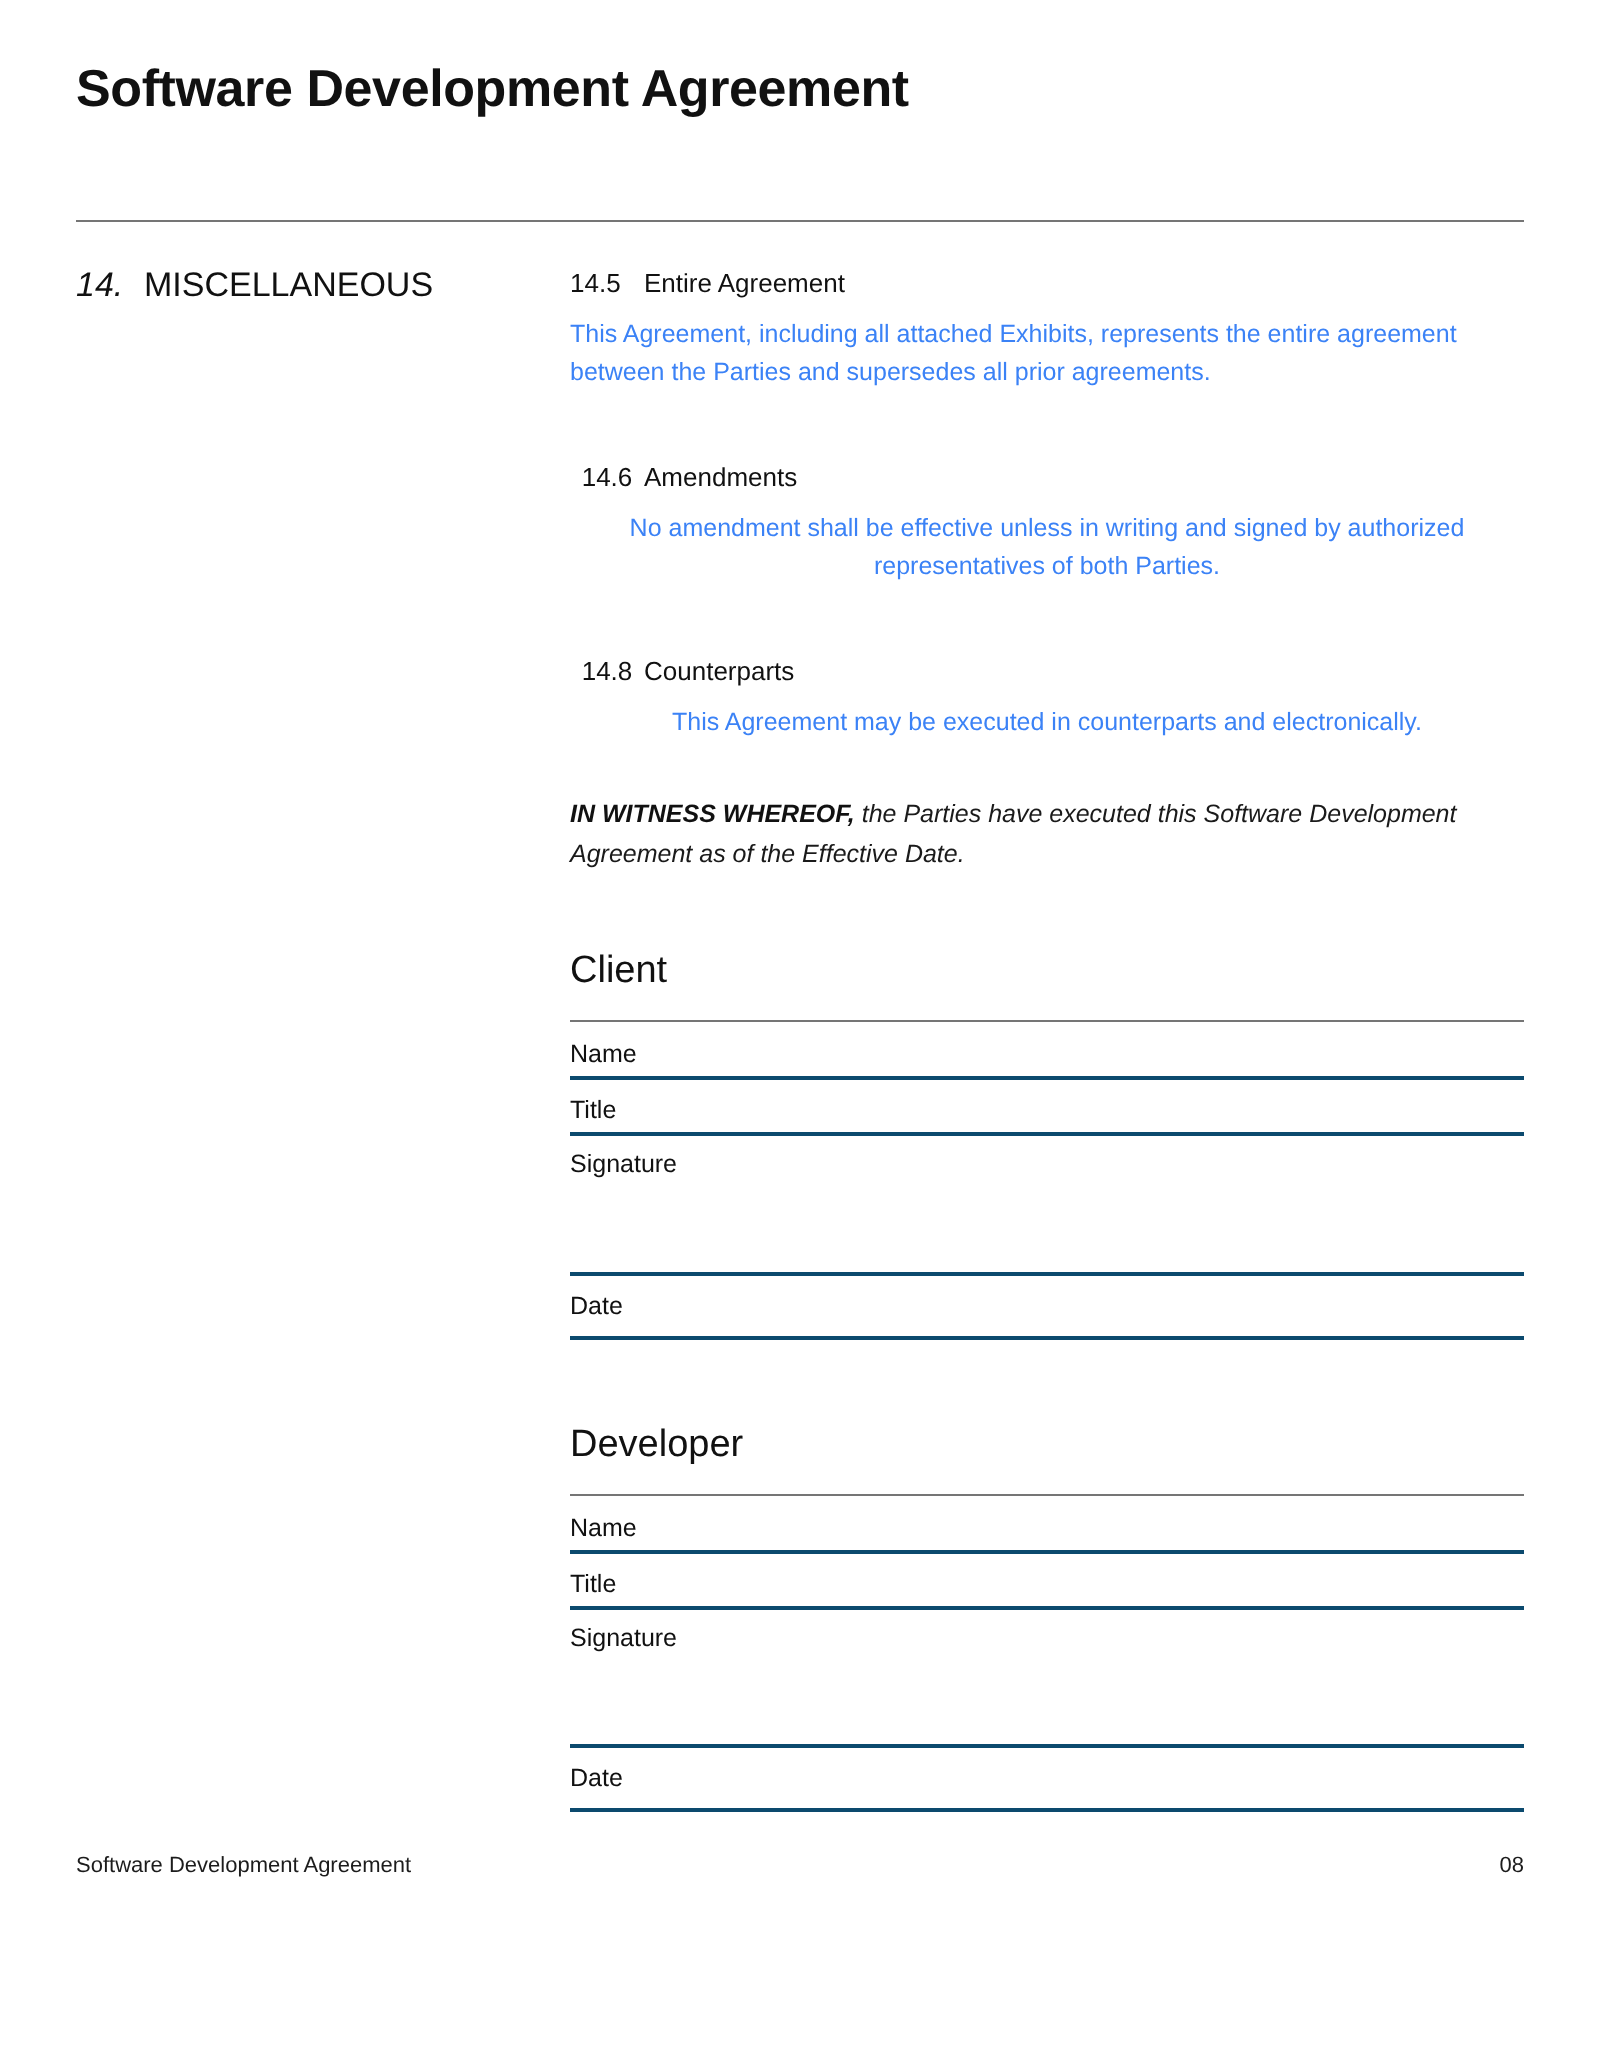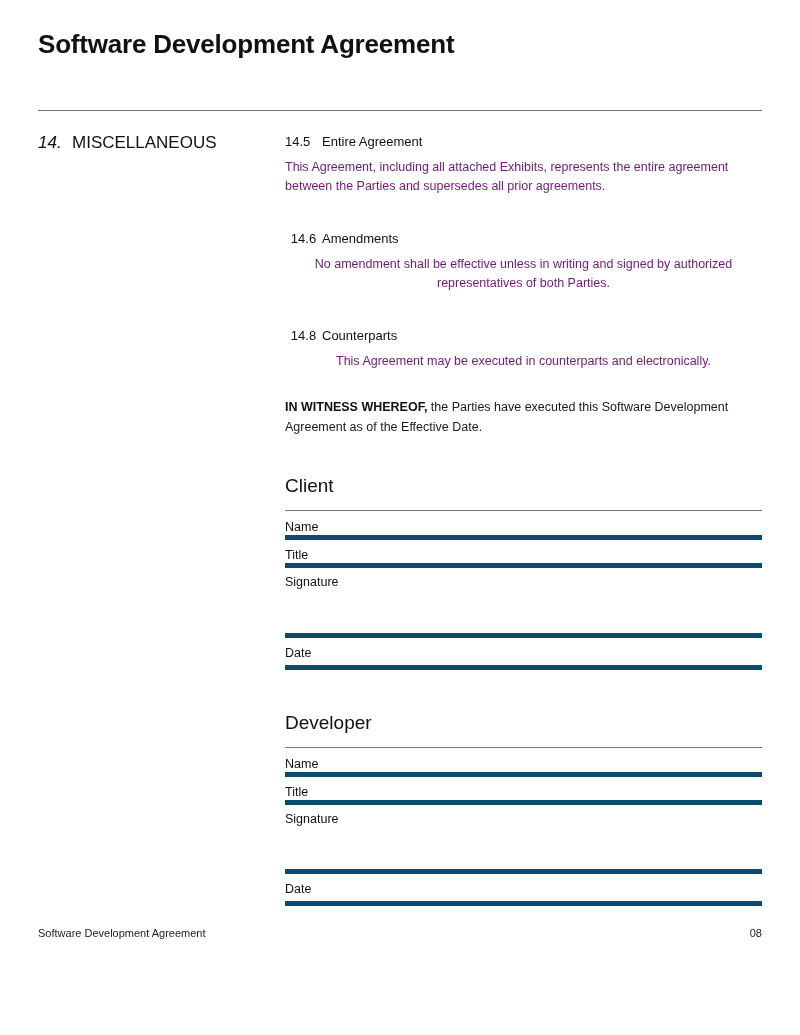--- a/index.html
+++ b/index.html
@@ -54,42 +54,43 @@
     display: flex;
   }
   .clause-heading .clause-num {
     width: 37px;
     flex: 0 0 37px;
   }
   .clause-body {
     font-size: 12.5px;
     line-height: 19.5px;
     margin-top: 9px;
-    color: #701a75;
+    color: #3b82f6;
   }
   .witness {
     font-size: 12.5px;
     line-height: 19.5px;
     margin-top: 27px;
     color: #1a1a1a;
+    font-style: italic;
   }
   .witness .lead { font-weight: 700; color: #111111; }
   .sig-block { margin-top: 38px; }
   .sig-block.developer { margin-top: 42px; }
   .party-heading {
     font-size: 19px;
     font-weight: 400;
     line-height: 22px;
   }
   .sig-table {
     margin-top: 13px;
     border-top: 1px solid #757575;
   }
   .sig-row {
-    border-bottom: 5px solid #0c4a6e;
+    border-bottom: 2px solid #0c4a6e;
     font-size: 12.5px;
     line-height: 15px;
   }
   .sig-row.name      { height: 29px;   padding-top: 9px; }
   .sig-row.title     { height: 28px;   padding-top: 8px; }
   .sig-row.signature { height: 69.5px; padding-top: 7px; }
   .sig-row.date      { height: 32px;   padding-top: 8px; }
   .page-footer {
     margin-top: 21px;
     display: flex;

